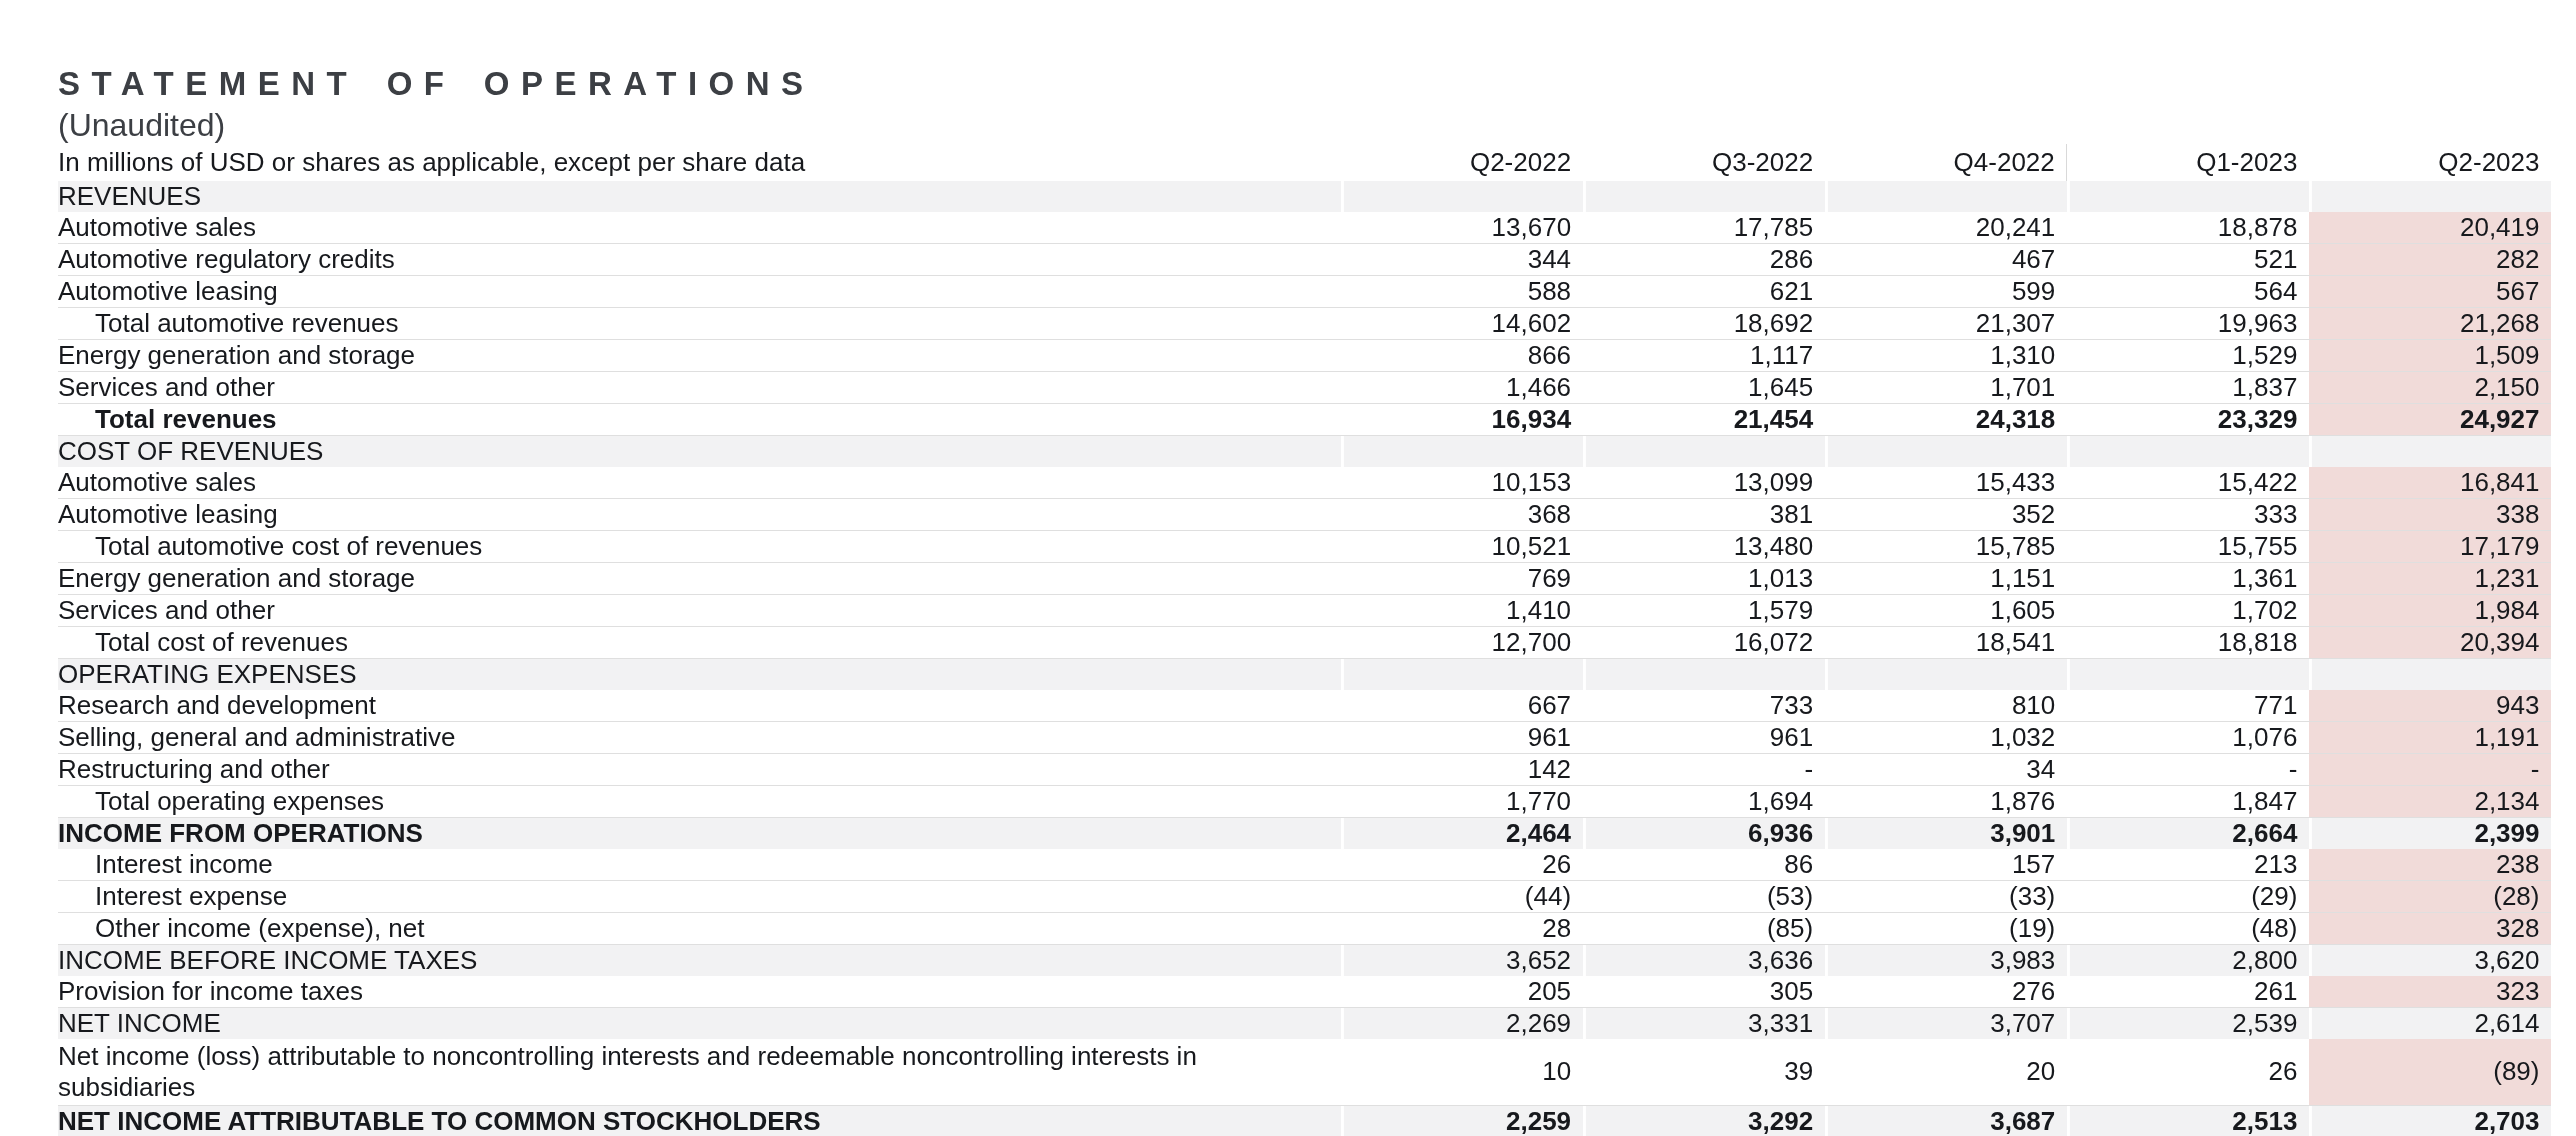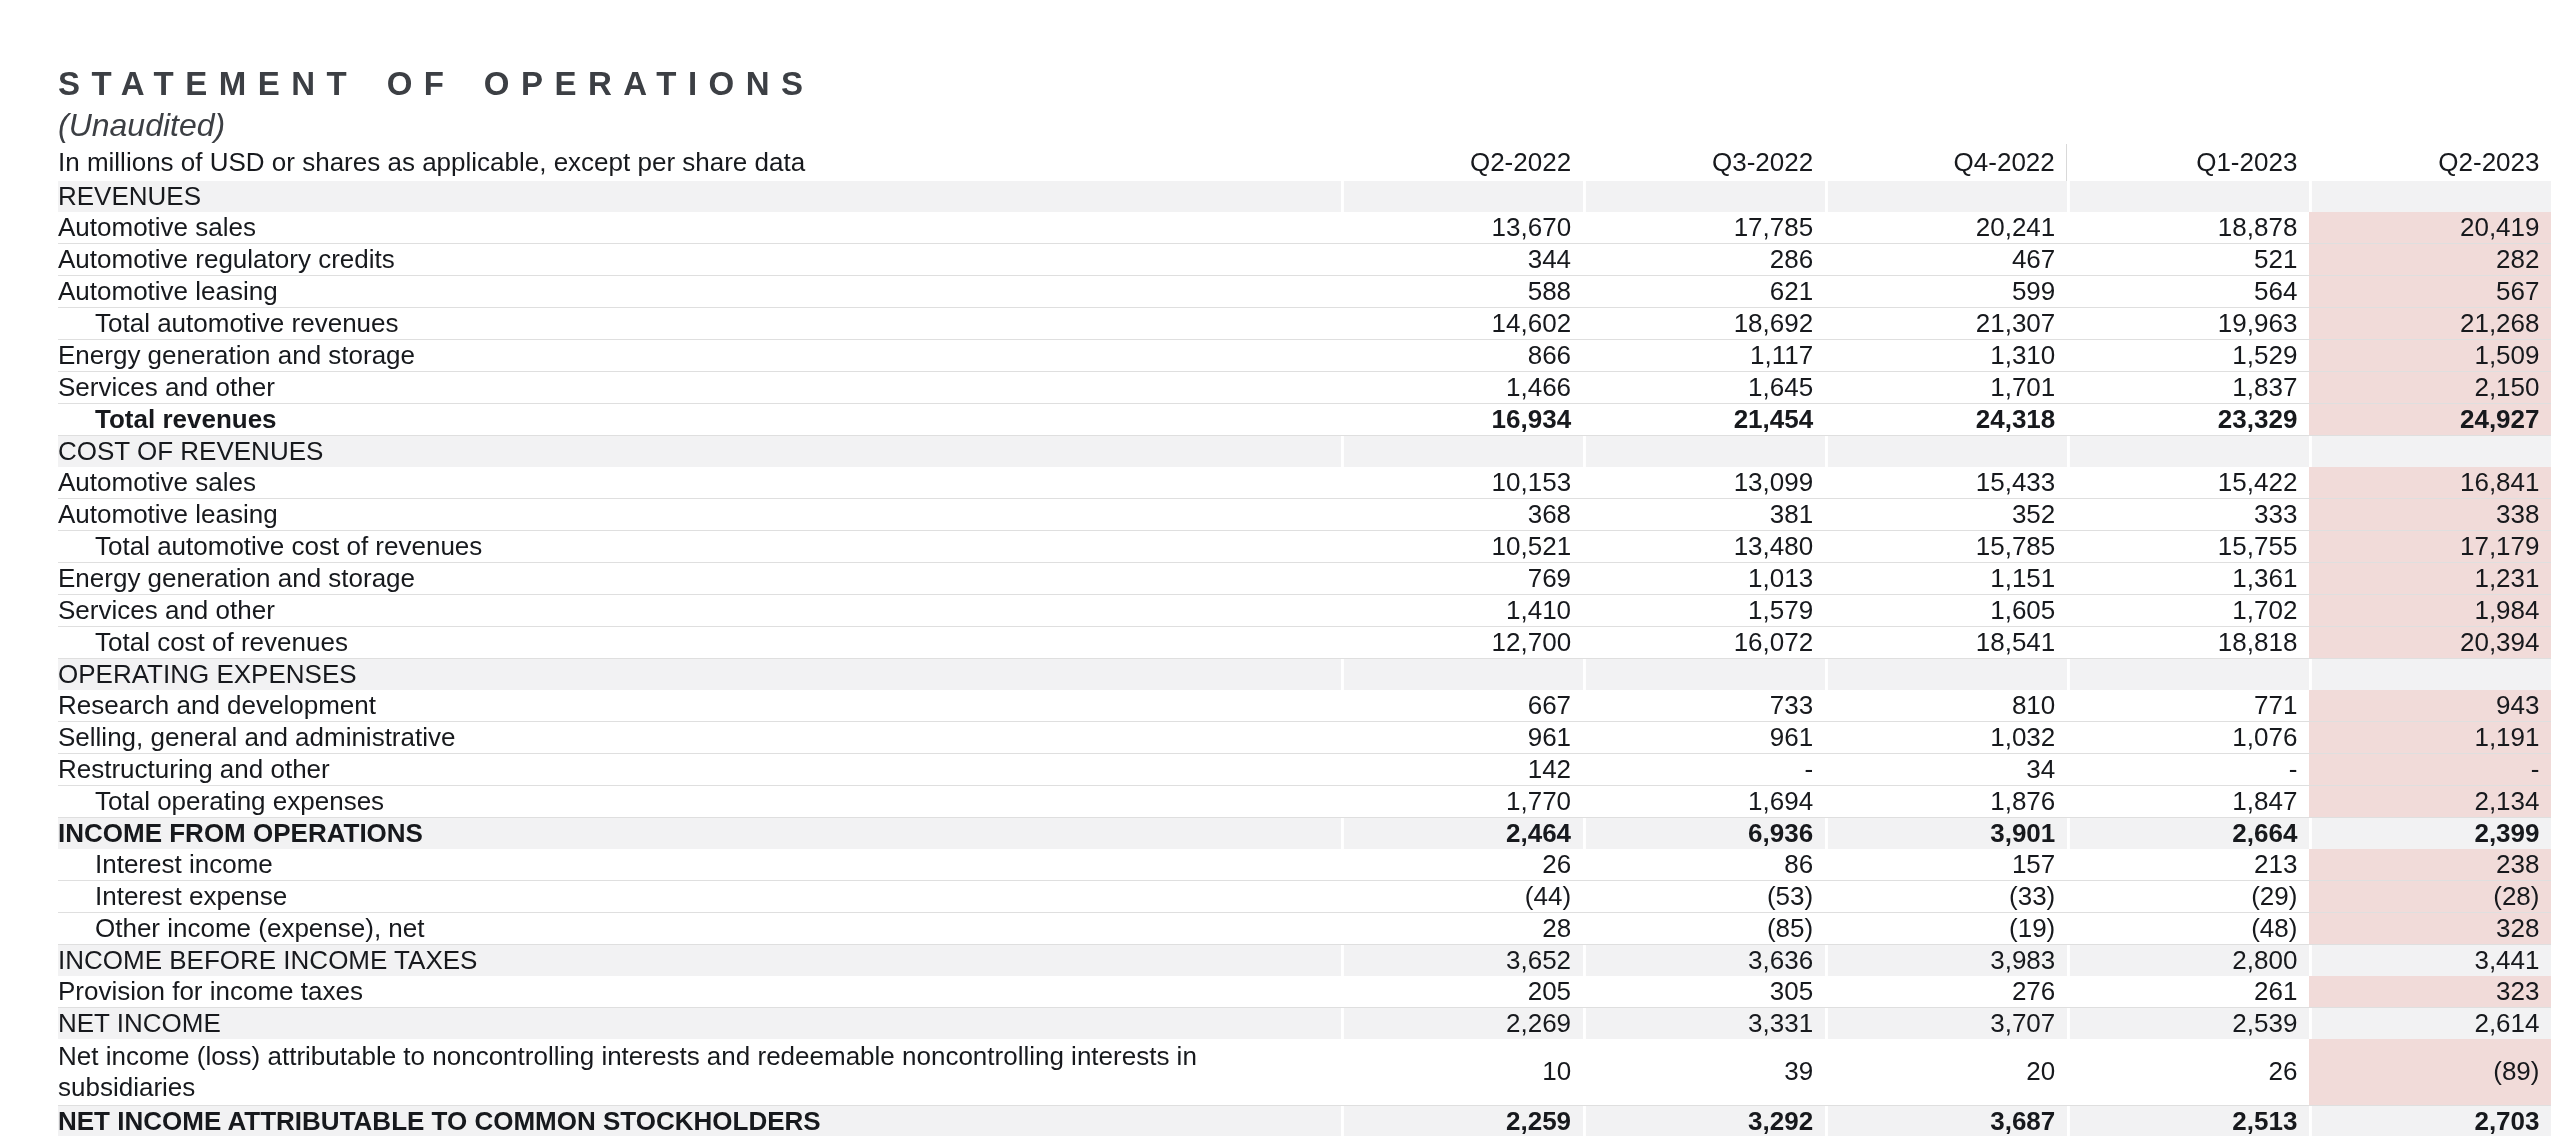--- a/index.html
+++ b/index.html
@@ -14,21 +14,20 @@
 
   .title {
     font-size: 33px; font-weight: 700; line-height: 37px;
     letter-spacing: 11.5px; word-spacing: 7.7px;
     color: var(--heading, #3c3f44);
     margin-top: 32px;
   }
   .subtitle {
     font-size: 32px; font-weight: 400; line-height: 38px; margin-top: 3.8px;
     color: var(--heading, #3c3f44);
-    font-style: italic;
   }
 
   table.fin-table {
     border-collapse: collapse;
     table-layout: fixed;
     width: 2493px;
     margin-top: 0;
   }
   th {
     font-size: 26px; font-weight: 400; height: 37px;
@@ -281,21 +280,21 @@
           <td class="num">(19)</td>
           <td class="num">(48)</td>
           <td class="num hl">328</td>
         </tr>
         <tr class="band">
           <td class="label-col">INCOME BEFORE INCOME TAXES</td>
           <td class="num">3,652</td>
           <td class="num">3,636</td>
           <td class="num">3,983</td>
           <td class="num">2,800</td>
-          <td class="num">3,441</td>
+          <td class="num">3,620</td>
         </tr>
         <tr class="data">
           <td class="label-col">Provision for income taxes</td>
           <td class="num">205</td>
           <td class="num">305</td>
           <td class="num">276</td>
           <td class="num">261</td>
           <td class="num hl">323</td>
         </tr>
         <tr class="band">

